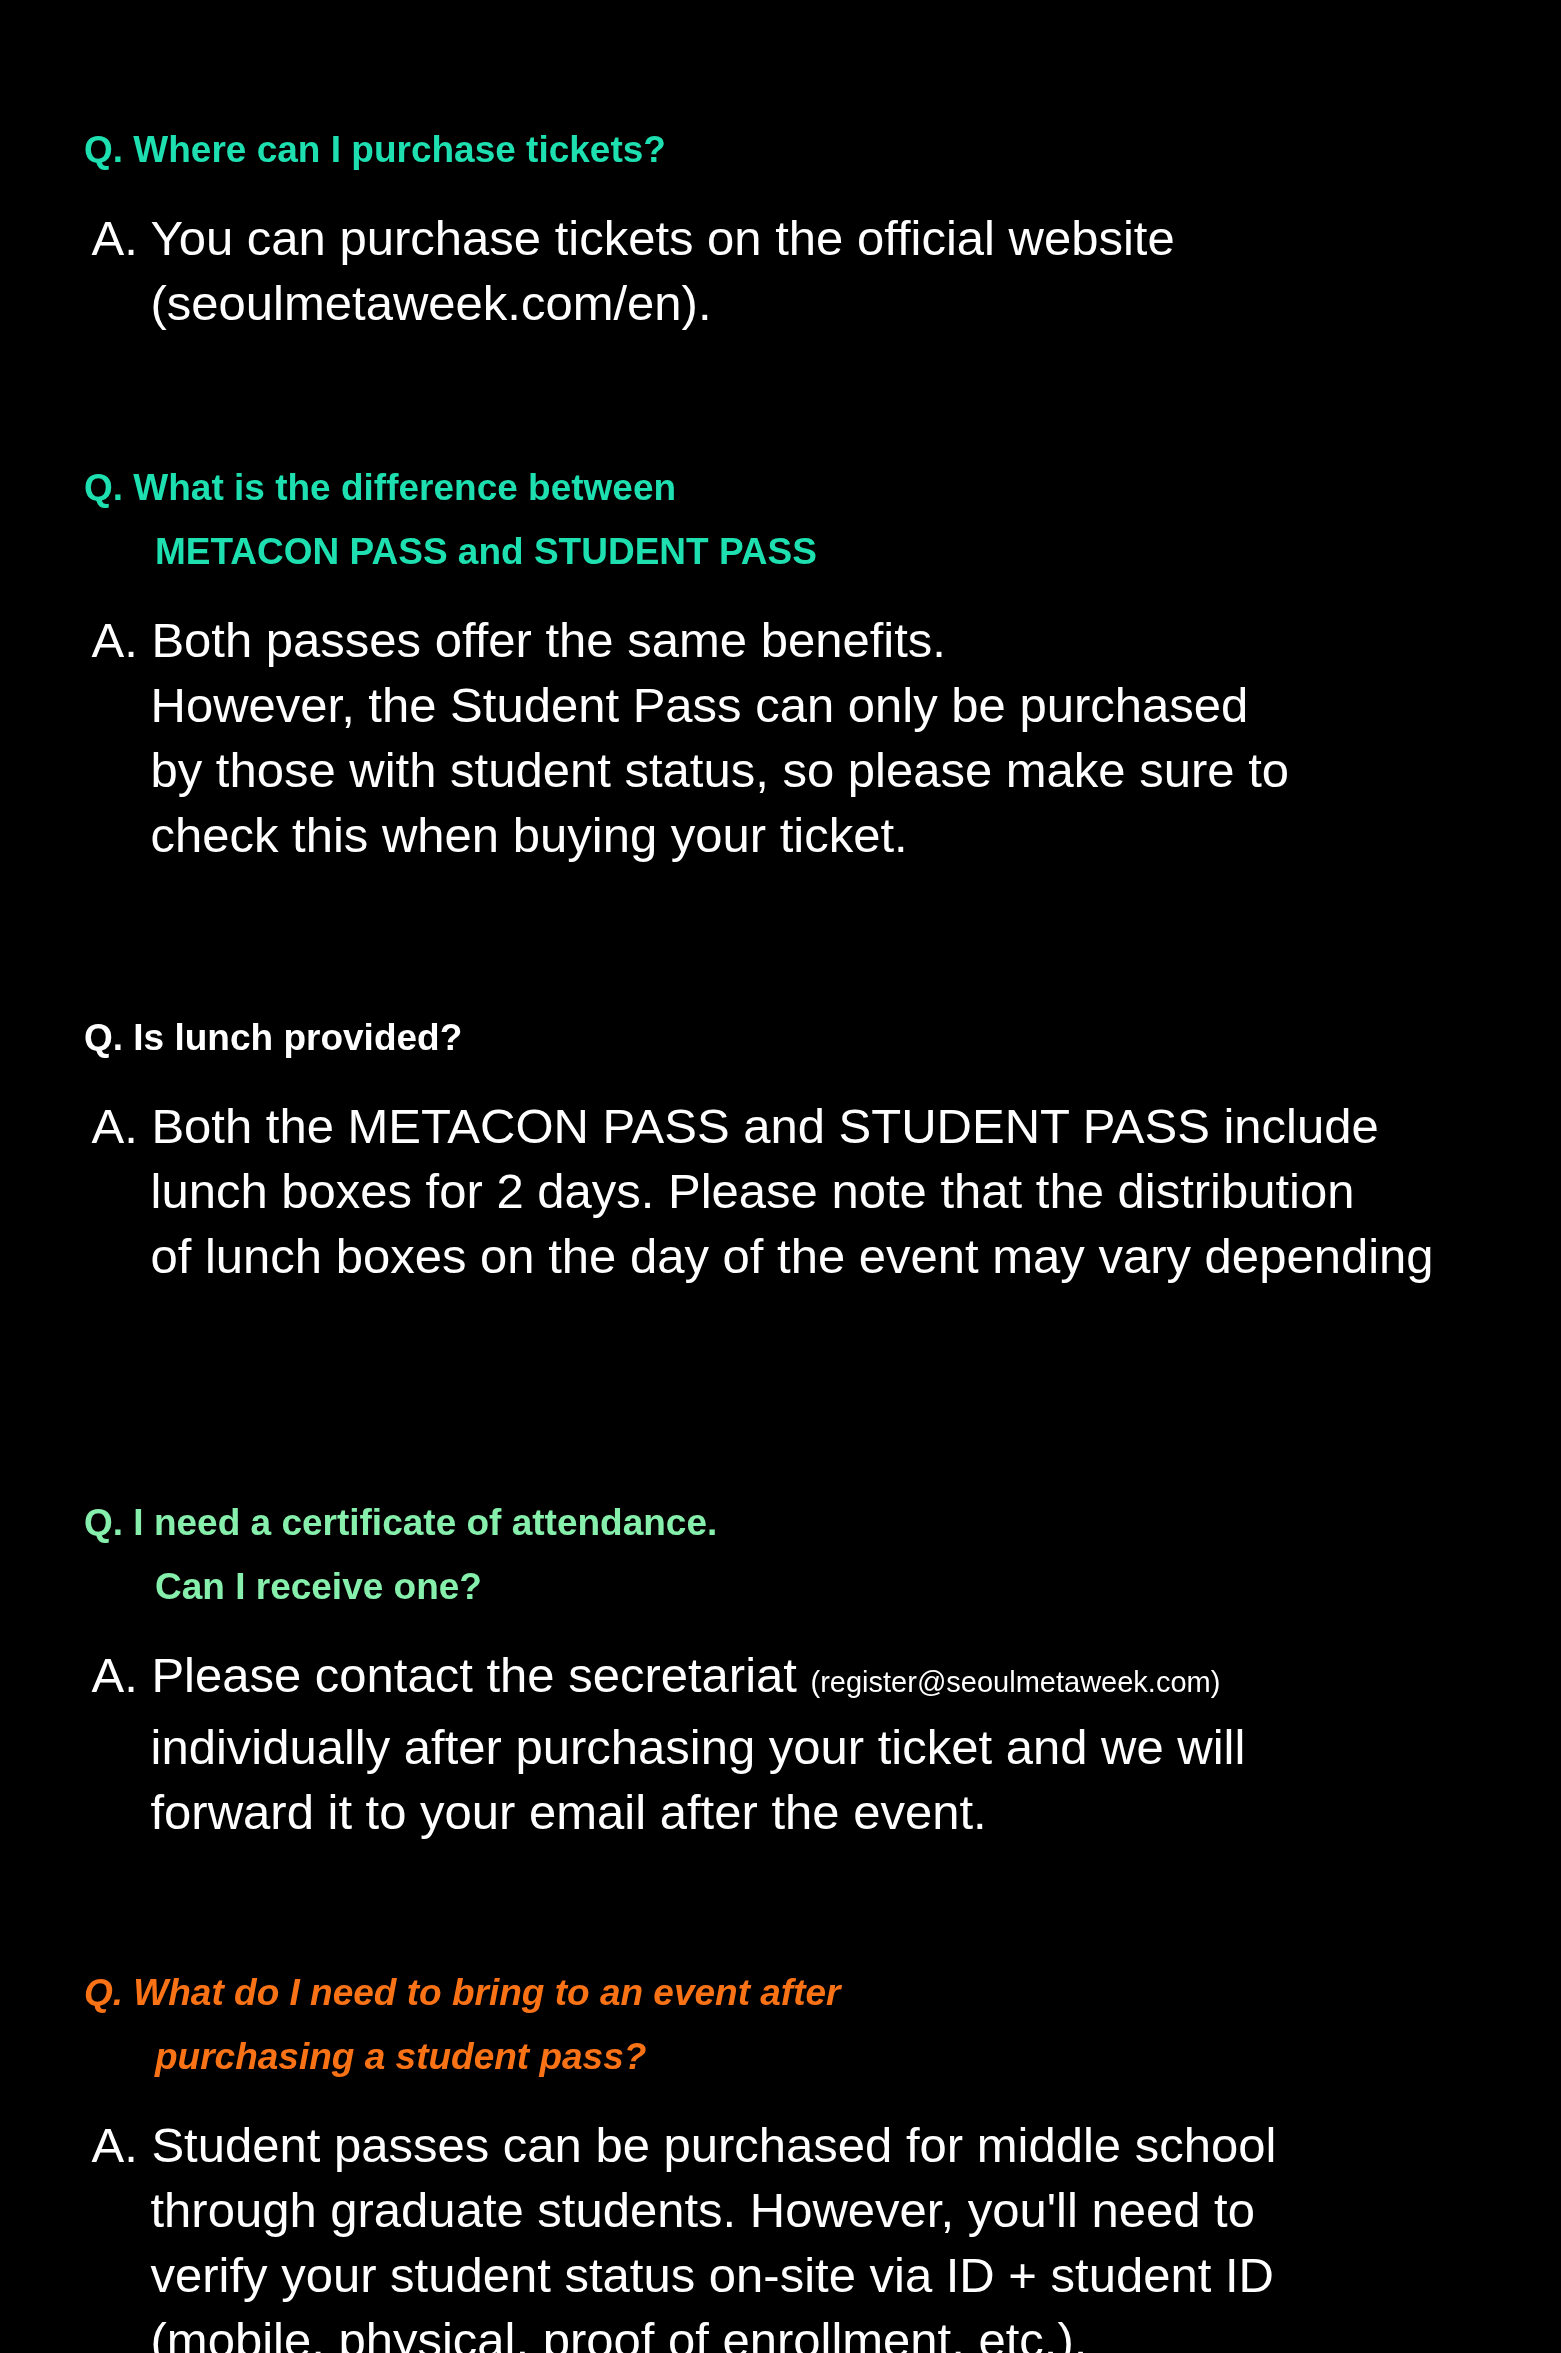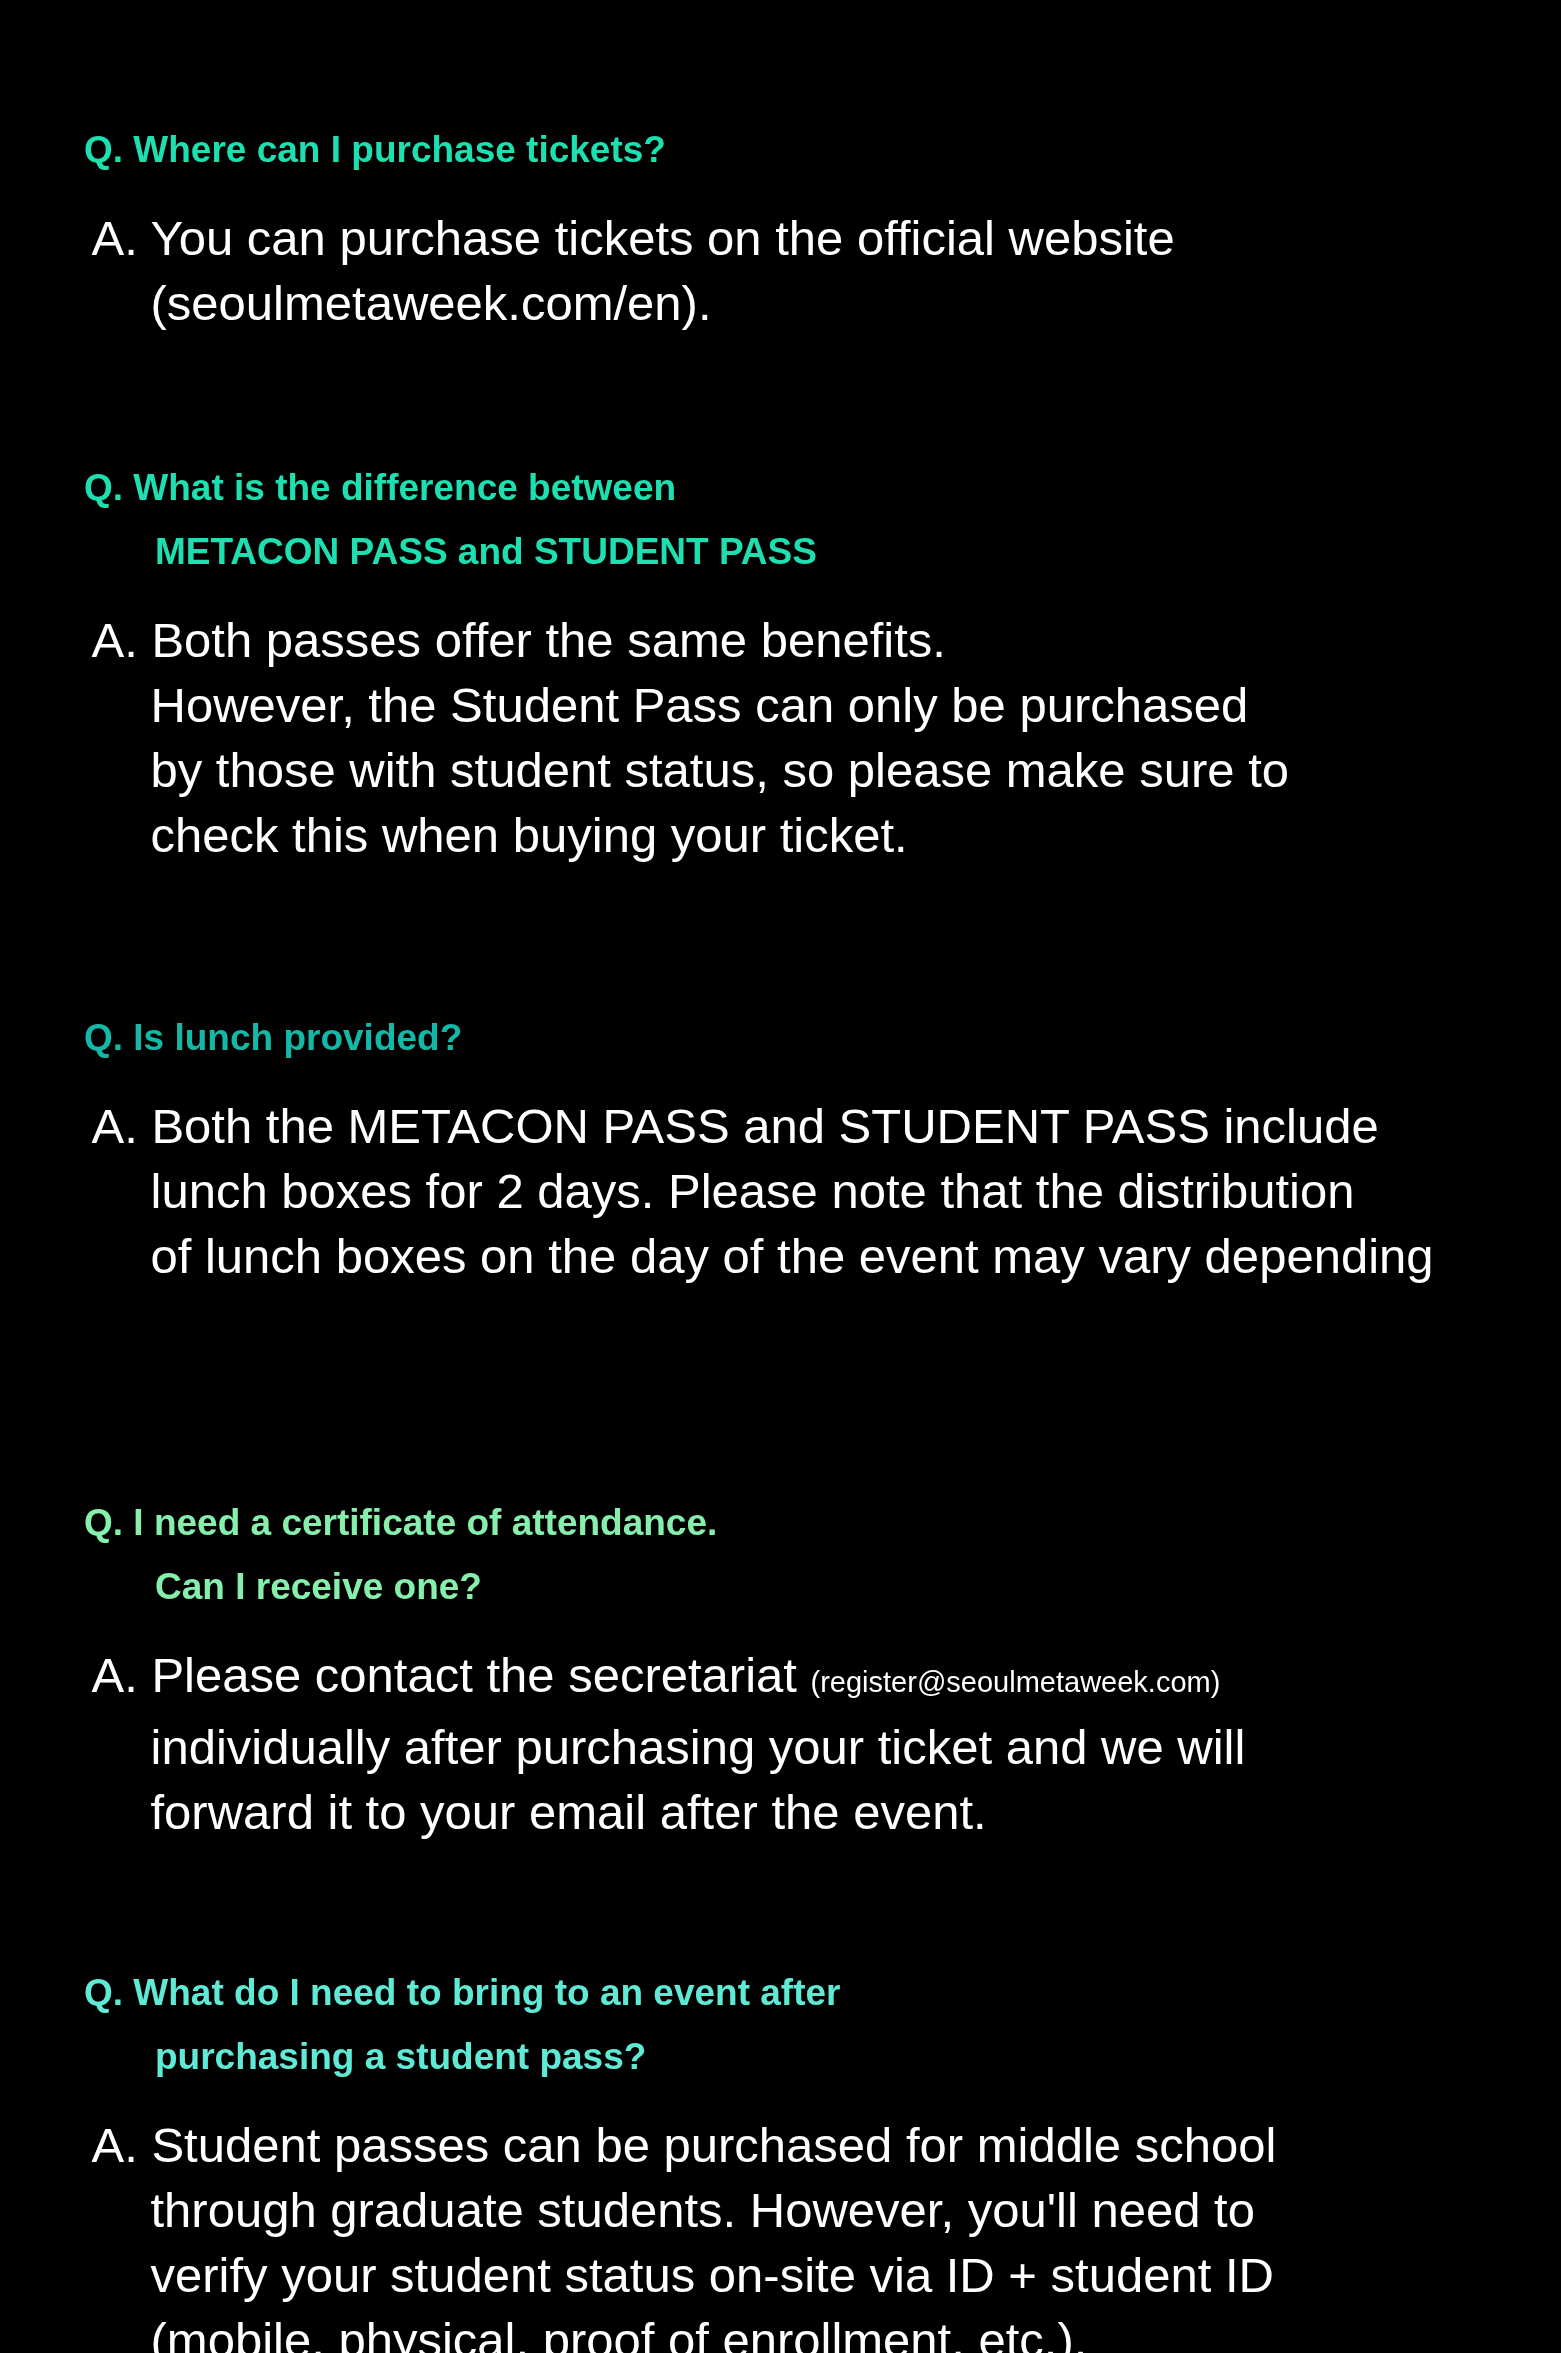--- a/index.html
+++ b/index.html
@@ -34,21 +34,21 @@
   </h2>
   <div class="a">
     <span class="line">A. Both passes offer the same benefits.</span>
     <span class="line cont">However, the Student Pass can only be purchased</span>
     <span class="line cont">by those with student status, so please make sure to</span>
     <span class="line cont">check this when buying your ticket.</span>
   </div>
 </section>
 
 <section class="faq" style="top:1006px;">
-  <h2 class="q" style="color: #14b8a6;">
+  <h2 class="q" style="color: #ffffff;">
     <span class="line">Q. Is lunch provided?</span>
   </h2>
   <div class="a">
     <span class="line">A. Both the METACON PASS and STUDENT PASS include</span>
     <span class="line cont">lunch boxes for 2 days. Please note that the distribution</span>
     <span class="line cont">of lunch boxes on the day of the event may vary depending</span>
   </div>
 </section>
 
 <section class="faq" style="top:1491px;">
@@ -57,21 +57,21 @@
     <span class="line cont">Can I receive one?</span>
   </h2>
   <div class="a">
     <span class="line"><span>A. Please contact the secretariat </span><span class="small">(register@seoulmetaweek.com)</span></span>
     <span class="line cont">individually after purchasing your ticket and we will</span>
     <span class="line cont">forward it to your email after the event.</span>
   </div>
 </section>
 
 <section class="faq" style="top:1961px;">
-  <h2 class="q" style="color: #5eead4;">
+  <h2 class="q" style="color: #f97316; font-style: italic;">
     <span class="line">Q. What do I need to bring to an event after</span>
     <span class="line cont">purchasing a student pass?</span>
   </h2>
   <div class="a">
     <span class="line">A. Student passes can be purchased for middle school</span>
     <span class="line cont">through graduate students. However, you'll need to</span>
     <span class="line cont">verify your student status on-site via ID + student ID</span>
     <span class="line cont">(mobile, physical, proof of enrollment, etc.).</span>
   </div>
 

